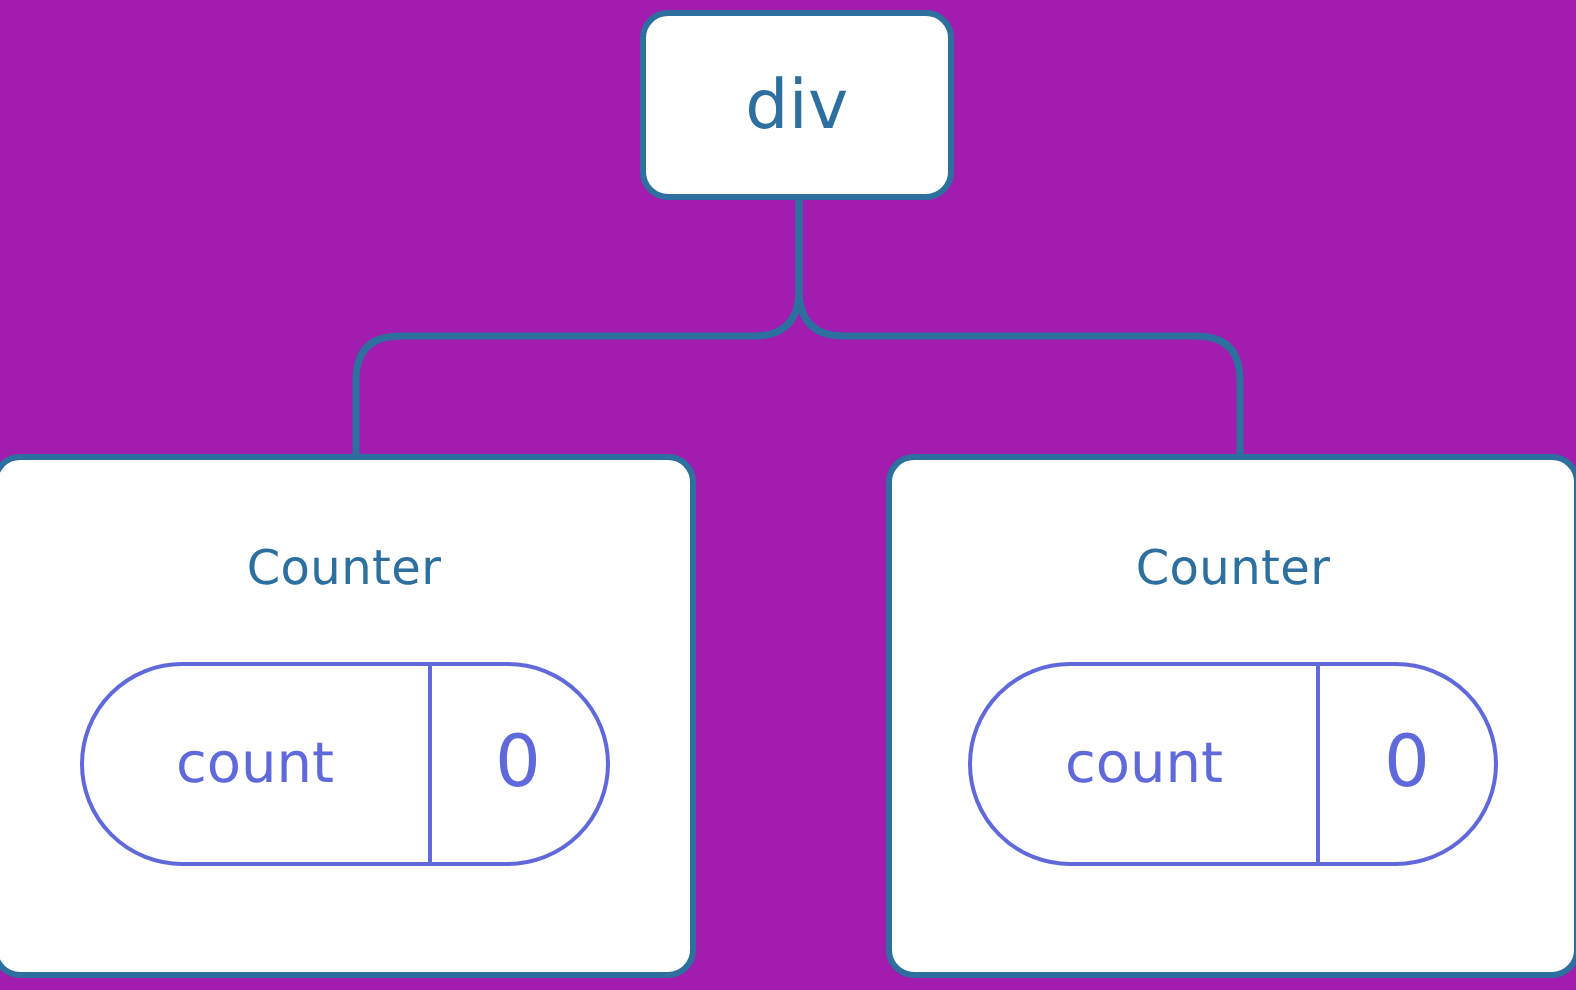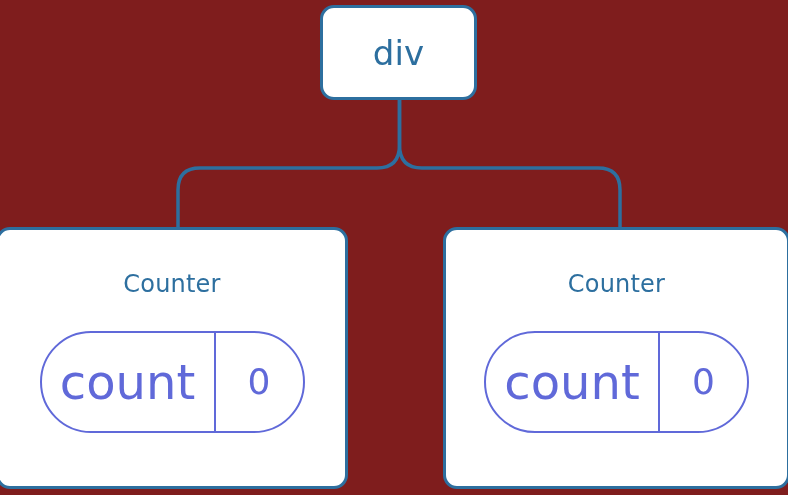--- a/index.html
+++ b/index.html
@@ -9,21 +9,21 @@
   body {
     width: 788px;
     height: 495px;
     overflow: hidden;
     font-family: "DejaVu Sans", "Liberation Sans", sans-serif;
   }
   #stage {
     position: relative;
     width: 788px;
     height: 495px;
-    background: #7f1d1d;
+    background: #a21caf;
     overflow: hidden;
   }
 
   
   #connectors {
     position: absolute;
     left: 0;
     top: 0;
     width: 788px;
     height: 495px;
@@ -90,21 +90,21 @@
     align-items: stretch;
     background: transparent;
   }
   .pill-key {
     flex: 0 0 174px;
     display: flex;
     align-items: center;
     justify-content: center;
     border-right: 2px solid #6069d9;
     color: #6069d9;
-    font-size: 48px;
+    font-size: 28px;
     line-height: 1;
     box-sizing: border-box;
   }
   .pill-value {
     flex: 1 1 auto;
     display: flex;
     align-items: center;
     justify-content: center;
     color: #6069d9;
     font-size: 36px;

